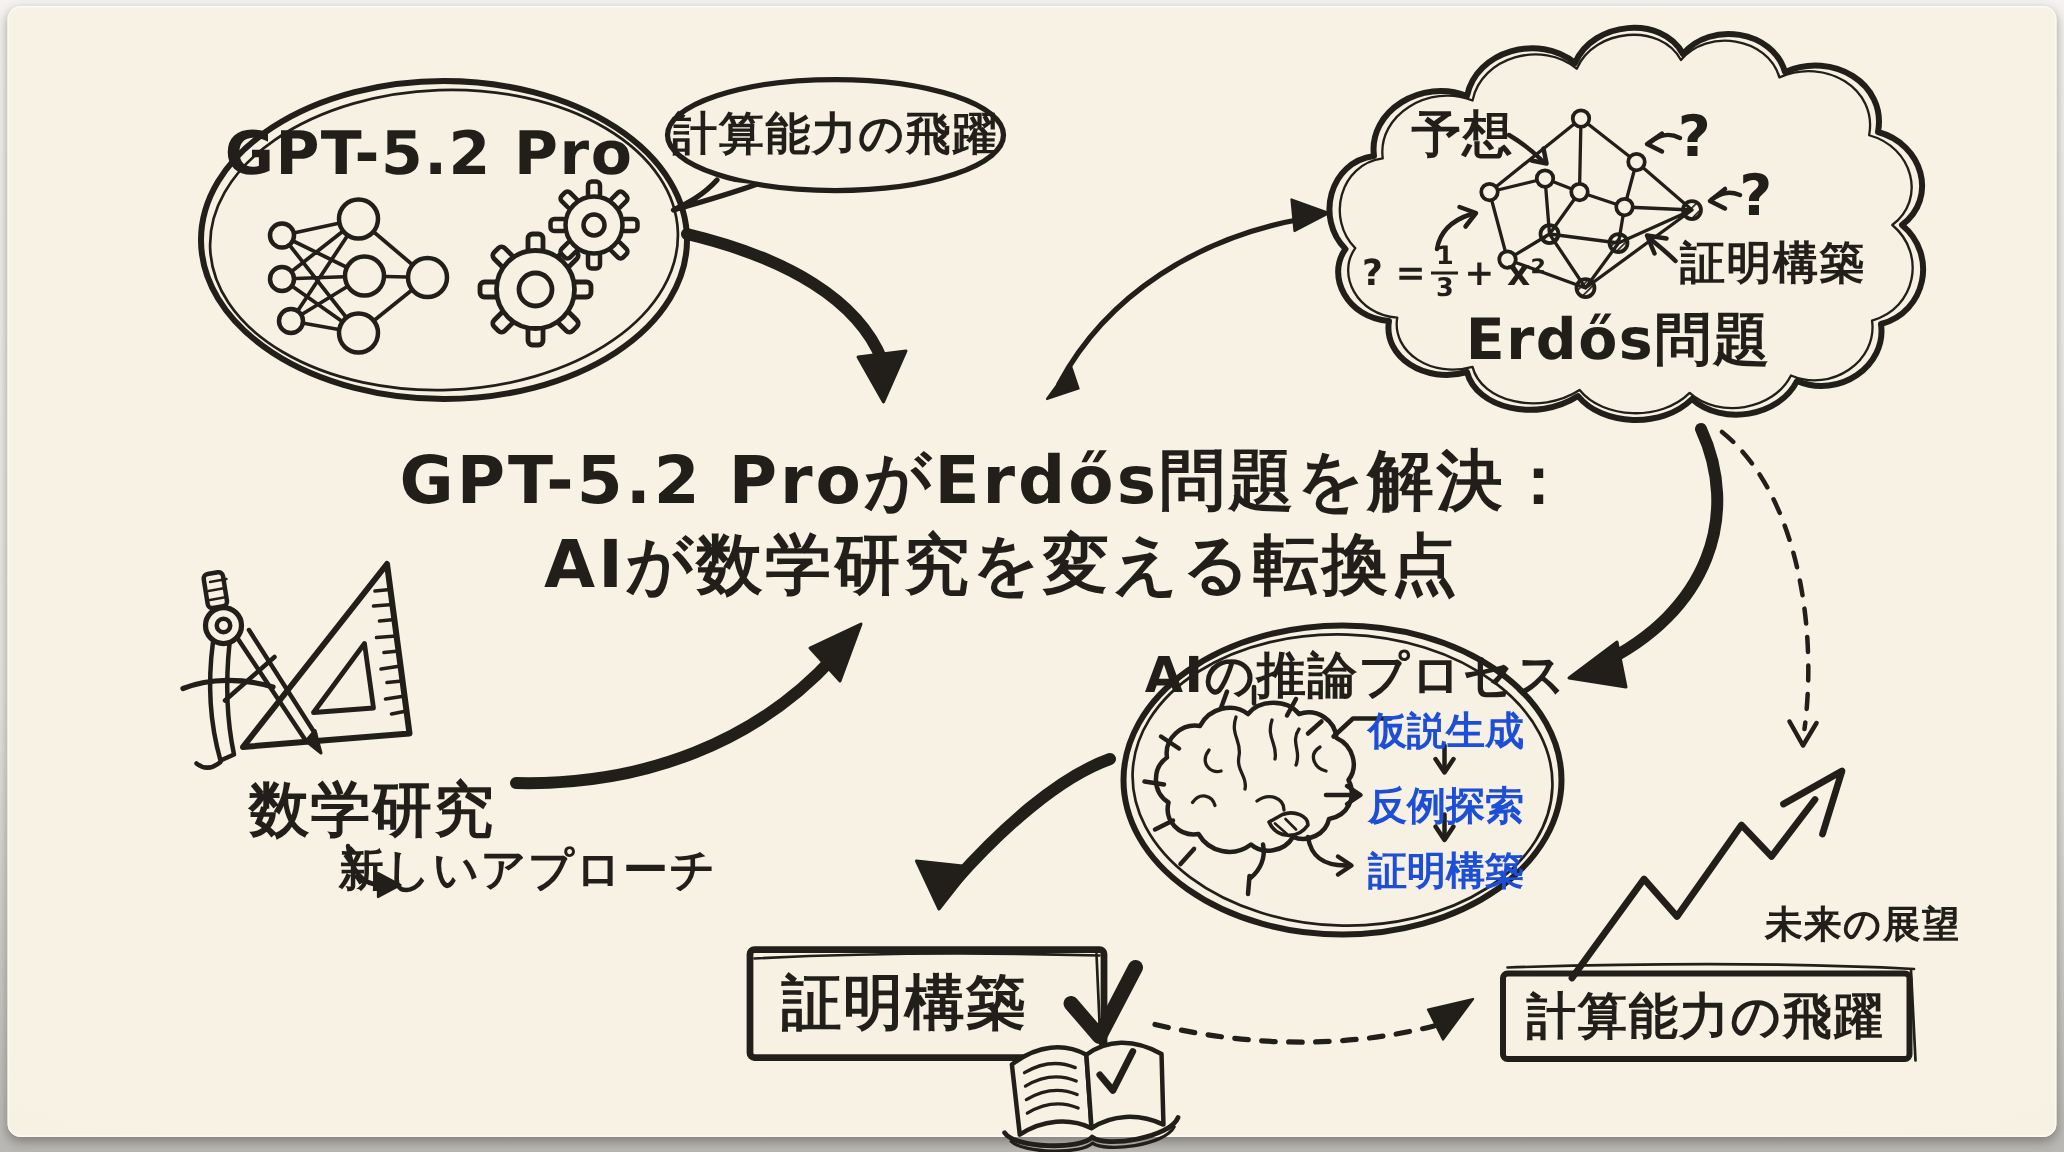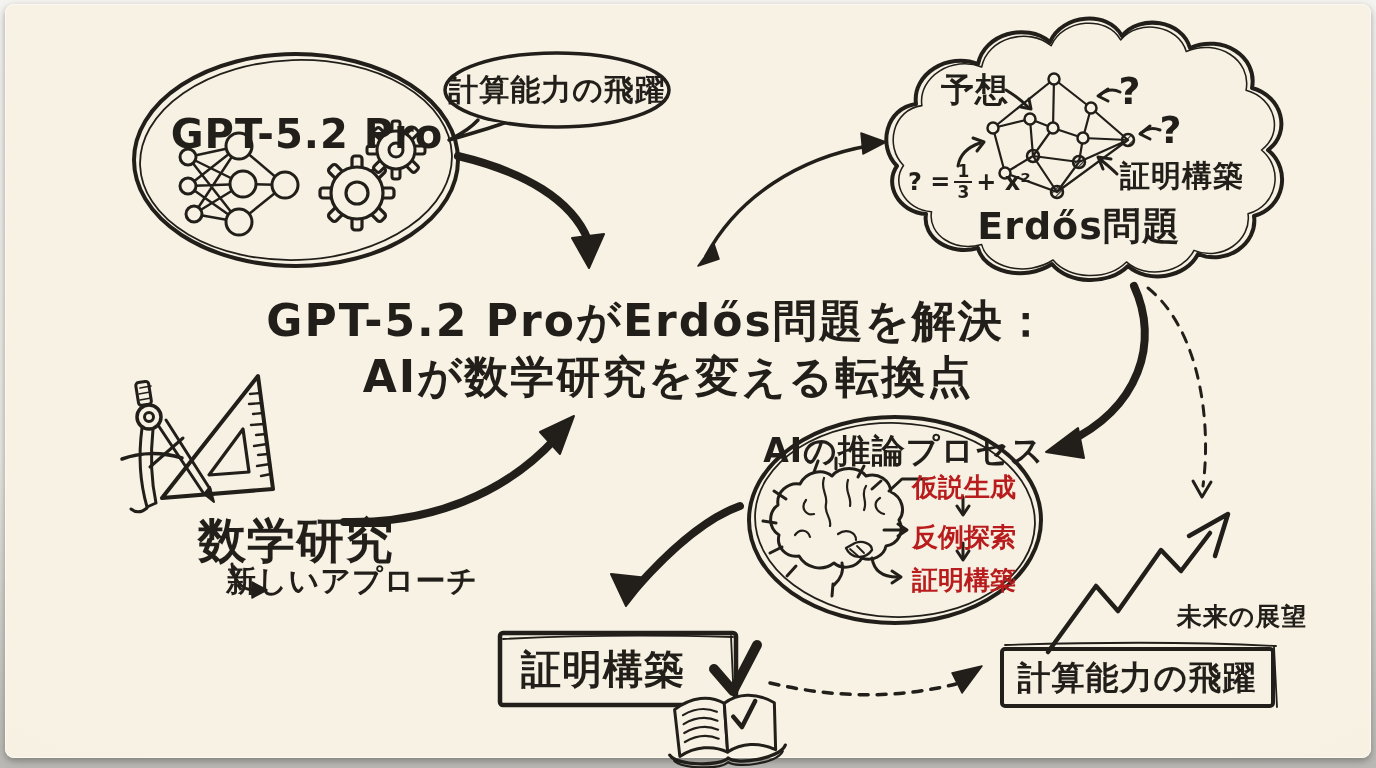--- a/index.html
+++ b/index.html
@@ -13,31 +13,31 @@
     background:radial-gradient(130% 125% at 50% 42%,#f7f2e4 55%,#f1ebd9 88%,#eae3d0 100%);
     border-radius:9px;
     box-shadow:0 3px 7px rgba(60,58,52,.45), inset 0 0 0 1px #fbf9f2;
   }
   svg.layer{position:absolute;left:0;top:0;width:1376px;height:768px;}
   .label{
     position:absolute;color:#221f1a;white-space:nowrap;line-height:1;
     transform:translate(-50%,-50%);font-weight:700;letter-spacing:1px;
   }
   .headline{font-size:44px;letter-spacing:2px;}
-  .f40{font-size:40px;} .f42{font-size:48px;margin-left:48px;} .f38{font-size:38px;}
+  .f40{font-size:40px;} .f42{font-size:40px;} .f38{font-size:38px;}
   .f33{font-size:33px;} .f27{font-size:33px;} .f26{font-size:30px;}
   .f25{font-size:25px;}
   .qmark{font-size:38px;}
   .formula{
     position:absolute;left:908px;top:163px;display:flex;align-items:center;gap:4px;
     color:#221f1a;font-weight:700;font-size:24px;
   }
   .frac{display:inline-flex;flex-direction:column;align-items:center;font-size:17px;line-height:1.05;}
   .frac .den{border-top:2px solid #221f1a;padding:1px 3px 0 3px;}
-  .steps .step{position:absolute;font-size:26px;font-weight:700;color:#b91c1c;white-space:nowrap;}
+  .steps .step{position:absolute;font-size:26px;font-weight:700;color:#1d4ed8;white-space:nowrap;}
 </style>
 </head>
 <body>
 
 <div class="paper"></div>
 
 <svg class="layer" viewBox="0 0 1376 768">
   <defs>
     <pattern id="hatch" width="5" height="5" patternUnits="userSpaceOnUse" patternTransform="rotate(45)">
       <line x1="0" y1="0" x2="0" y2="5" stroke="#221f1a" stroke-width="2.2"></line>
@@ -302,21 +302,21 @@
       <path d="M1148,288 C1198,328 1212,418 1203,486" stroke-dasharray="10 9"></path>
       <path d="M1193,481 L1202,497 L1211,482"></path>
     </g>
     <g stroke-width="3">
       <path d="M232,564 C234,581 242,590 254,590"></path>
       <polygon points="252,582 267,590 252,598" fill="#221f1a" stroke-width="1.5"></polygon>
     </g>
   </g>
 </svg>
 
-<div class="label f40" style="left:307px;top:103px;margin-top:31px;">GPT-5.2 Pro</div>
+<div class="label f40" style="left:286px;top:103px;">GPT-5.2 Pro</div>
 <div class="label f26" style="left:557px;top:90px;">計算能力の飛躍</div>
 
 <div class="label f27" style="left:975px;top:89px;">予想</div>
 <div class="label qmark" style="left:1130px;top:91px;">?</div>
 <div class="label qmark" style="left:1171px;top:130px;">?</div>
 <div class="label f26" style="left:1182px;top:176px;">証明構築</div>
 <div class="label f38" style="left:1079px;top:226px;">Erdős問題</div>
 
 <div class="formula">
   <span>? =</span>

